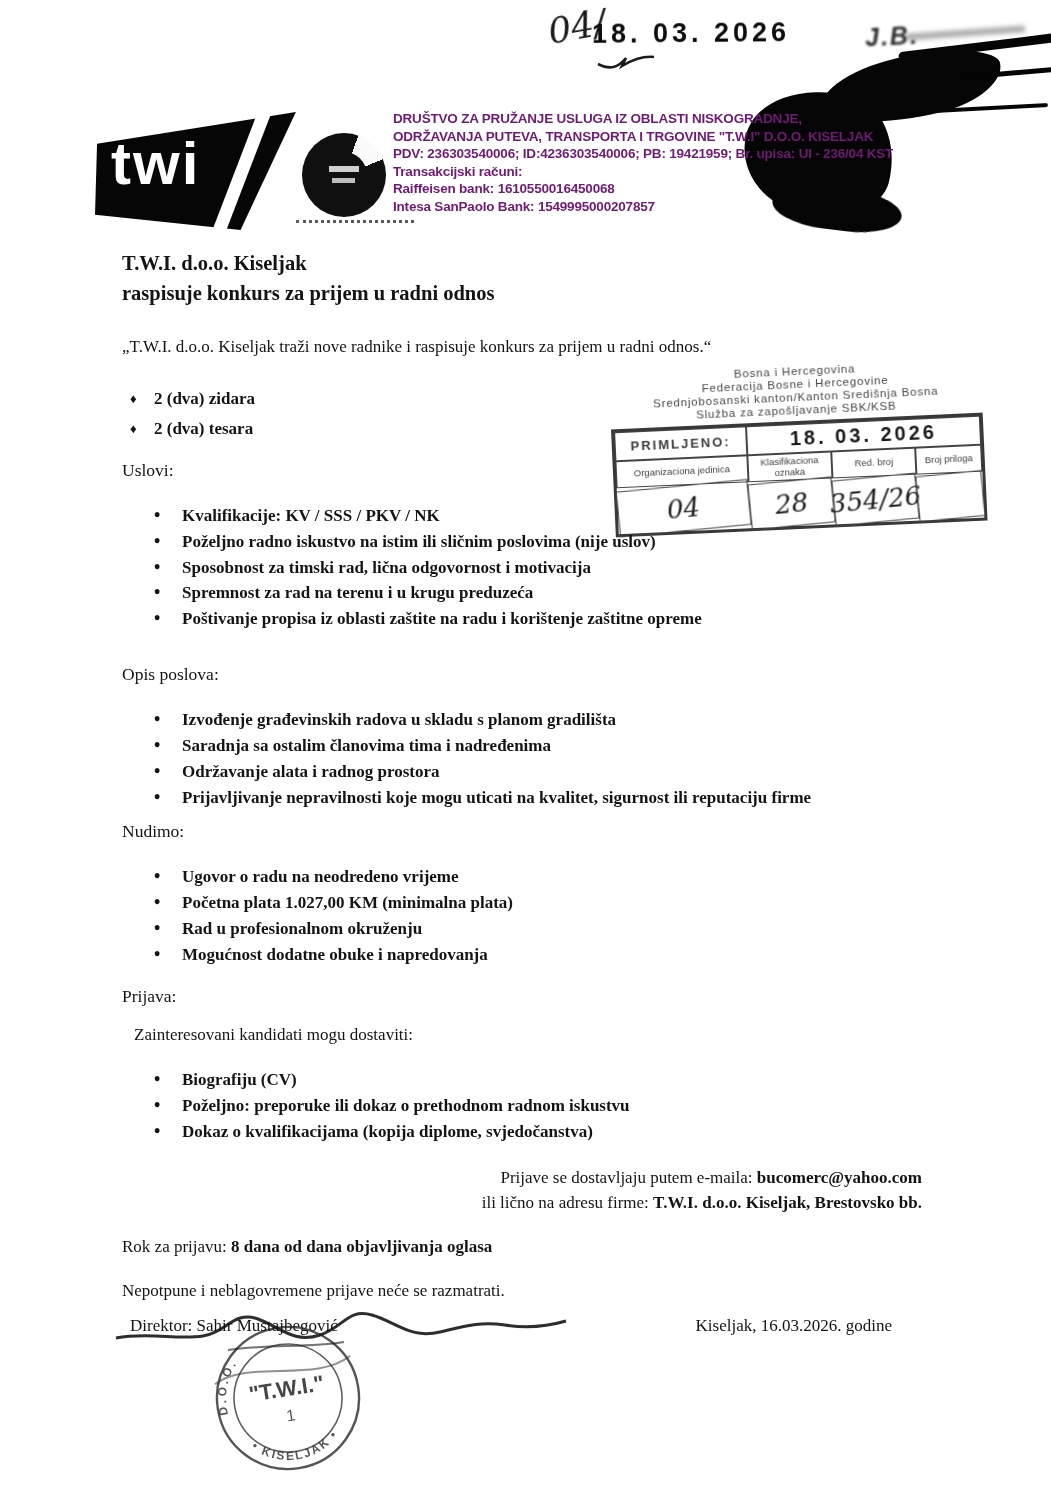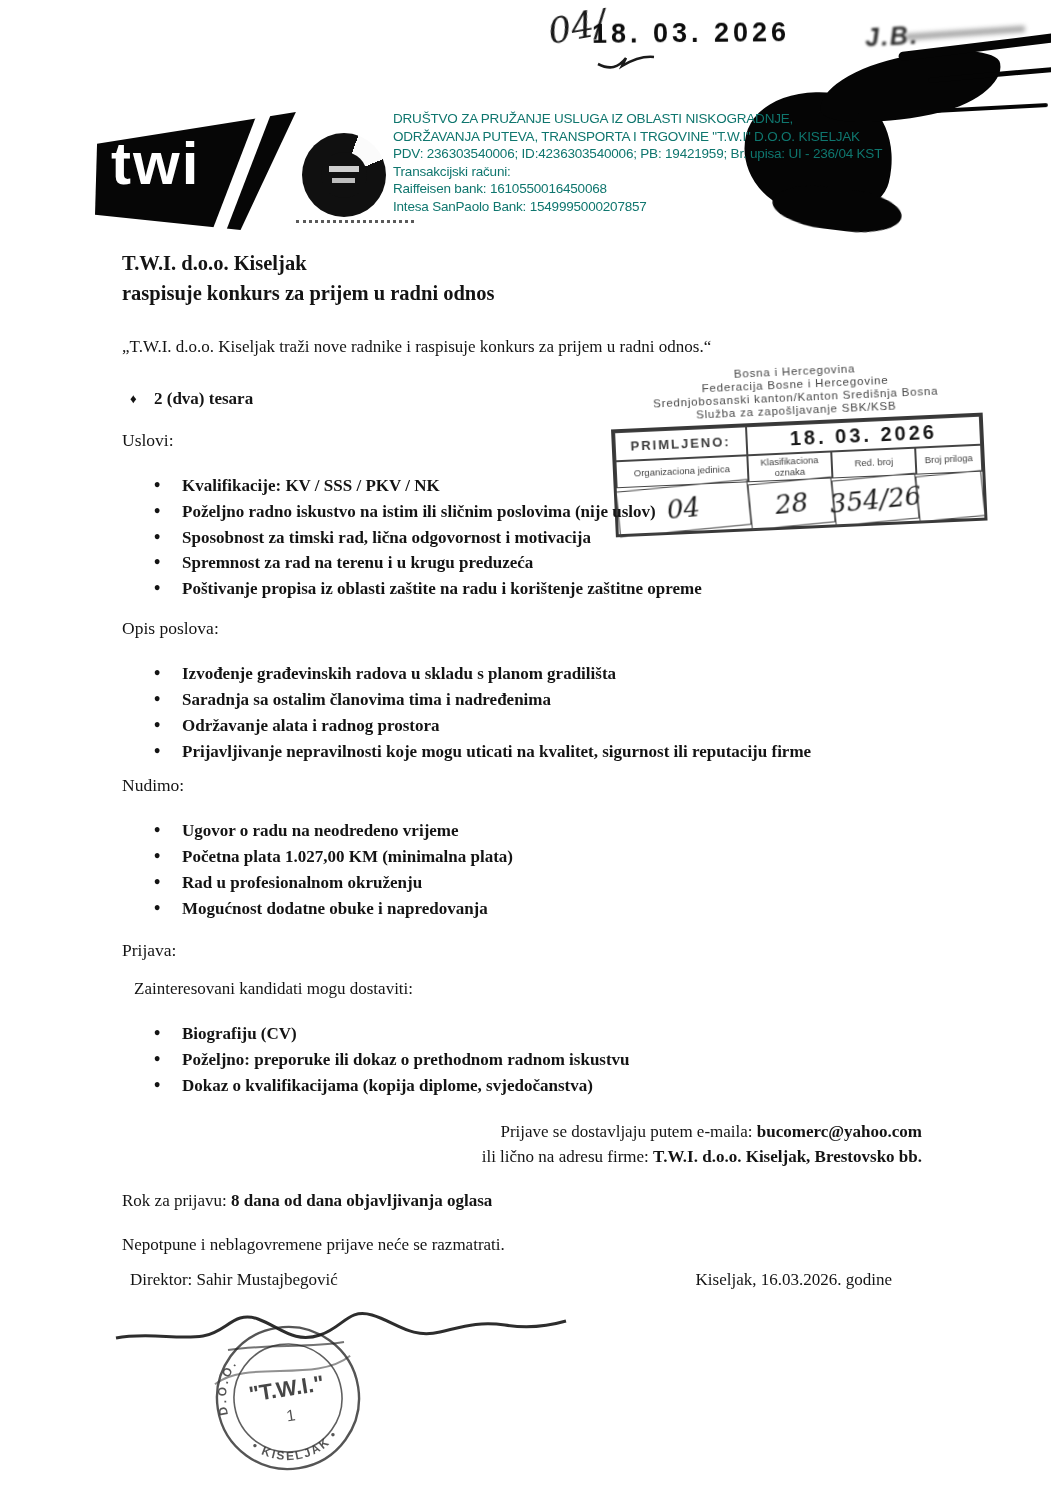--- a/index.html
+++ b/index.html
@@ -52,22 +52,22 @@
     background:conic-gradient(from 130deg,#101010 0deg 250deg,#fbfbfb 250deg 298deg,#101010 298deg 360deg);
     filter:blur(.4px);
   }
   .cert-core{position:absolute;left:19px;top:19px;width:46px;height:46px;border-radius:50%;background:#101010;}
   .cert-bar1{position:absolute;left:8px;top:14px;width:30px;height:6px;background:#cfcfcf;}
   .cert-bar2{position:absolute;left:11px;top:26px;width:23px;height:5px;background:#bdbdbd;}
   .cert-caption{left:296px;top:220px;width:118px;border-top:3px dotted #5a5a5a;filter:blur(.7px);}
 
   .company-block{
     left:393px;top:110px;width:600px;
-    font-family:"Liberation Sans",sans-serif;font-weight:normal;font-size:13.5px;line-height:17.5px;
-    color:#0f766e;letter-spacing:-.2px;white-space:nowrap;filter:blur(.25px);
+    font-family:"Liberation Sans",sans-serif;font-weight:bold;font-size:13.5px;line-height:17.5px;
+    color:#701a75;letter-spacing:-.2px;white-space:nowrap;filter:blur(.25px);
   }
 
   
   .protocol{left:612px;top:365px;width:372px;transform:rotate(-2.6deg);filter:blur(.35px) contrast(1.05);color:#3c3c3c;}
   .protocol-head{font-family:"Liberation Sans",sans-serif;font-size:11.5px;line-height:13px;text-align:center;letter-spacing:.8px;color:#4a4a4a;filter:blur(.45px);}
   .protocol-table{margin-top:4px;border:3px solid #3b3b3b;display:grid;grid-template-columns:36% 23% 23% 18%;}
   .pcell{border:1.5px solid #474747;padding:2px 4px;min-height:20px;display:flex;align-items:center;justify-content:center;text-align:center;}
   .p-received{font-family:"Liberation Sans",sans-serif;font-size:13px;font-weight:bold;letter-spacing:2px;color:#3f3f3f;}
   .p-date{grid-column:2/5;font-family:"Liberation Sans",sans-serif;font-weight:bold;font-size:20px;letter-spacing:3px;color:#1e1e1e;}
   .p-colhead{font-family:"Liberation Sans",sans-serif;font-size:9.5px;line-height:10.5px;color:#454545;}
@@ -77,21 +77,21 @@
   .body-col{left:122px;top:248px;width:800px;font-size:17px;line-height:25.5px;}
   .doc-title{font-size:20.5px;font-weight:bold;line-height:30px;margin:0 0 26px 0;}
   .intro-quote{margin:0 0 24px 0;}
   .diamond-list{list-style:none;margin:0 0 0 8px;padding:0;font-weight:bold;line-height:30px;}
   .diamond-list li{position:relative;padding-left:24px;}
   .diamond-list li::before{content:"♦";position:absolute;left:0;top:0;font-size:13px;}
   .sec-head{margin:14px 0 0 0;font-weight:normal;font-size:17.5px;}
   .bullet-list{list-style:none;margin:20px 0 0 28px;padding:0;font-weight:bold;}
   .bullet-list li{position:relative;padding-left:32px;line-height:25.8px;}
   .bullet-list li::before{content:"•";position:absolute;left:4px;top:0;font-size:18px;}
-  .mt-opis{margin-top:14px;}
+  .mt-opis{margin-top:30px;}
   .mt-nudimo{margin-top:8px;}
   .mt-prijava{margin-top:17px;}
   .prijava-intro{margin:12px;}
   .contact-lines{margin-top:20px;text-align:right;}
   .bold{font-weight:bold;}
   .rok-line{margin-top:18px;}
   .note-line{margin-top:19px;}
   .director-row{margin-top:9px;display:flex;justify-content:space-between;width:770px;padding-left:8px;box-sizing:border-box;gap:20px;}
 
   
@@ -168,20 +168,21 @@
   <div class="abs body-col scan-text">
 
     <h1 class="doc-title">
       <span style="display:block">T.W.I. d.o.o. Kiseljak</span>
       <span style="display:block">raspisuje konkurs za prijem u radni odnos</span>
     </h1>
 
     <p class="intro-quote">„T.W.I. d.o.o. Kiseljak traži nove radnike i raspisuje konkurs za prijem u radni odnos.“</p>
 
     <ul class="diamond-list">
+      <li>2 (dva) zidara</li>
       <li>2 (dva) tesara</li>
     </ul>
 
     <p class="sec-head">Uslovi:</p>
     <ul class="bullet-list">
       <li>Kvalifikacije: KV / SSS / PKV / NK</li>
       <li>Poželjno radno iskustvo na istim ili sličnim poslovima (nije uslov)</li>
       <li>Sposobnost za timski rad, lična odgovornost i motivacija</li>
       <li>Spremnost za rad na terenu i u krugu preduzeća</li>
       <li>Poštivanje propisa iz oblasti zaštite na radu i korištenje zaštitne opreme</li>

